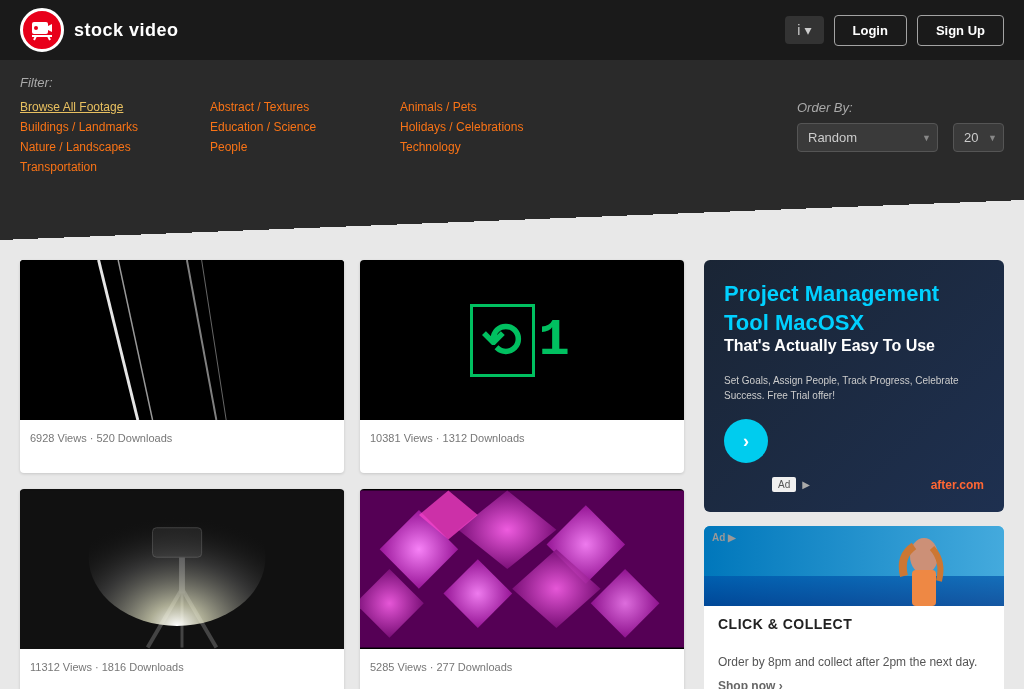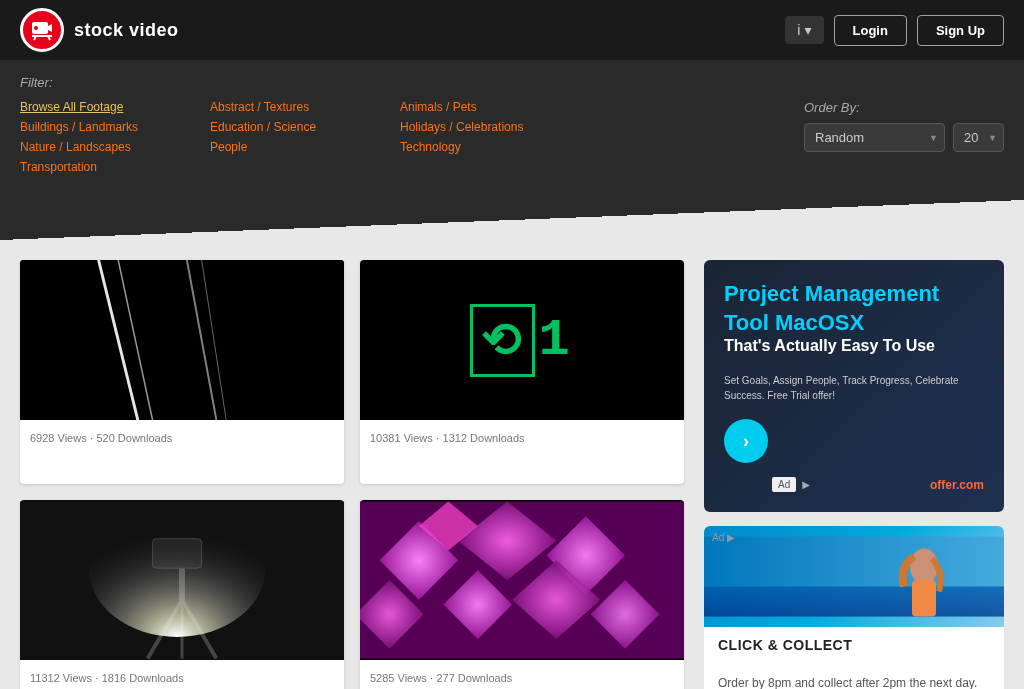--- a/index.html
+++ b/index.html
@@ -99,21 +99,21 @@
       flex-direction: column;
     }
     .order-label {
       color: #aaa;
       font-size: 13px;
       font-style: italic;
       margin-bottom: 8px;
     }
     .order-controls {
       display: flex;
-      gap: 8px;
+      gap: 15px;
       align-items: center;
     }
     .order-select {
       background: #3a3a3a;
       border: 1px solid #555;
       color: #ccc;
       padding: 6px 10px;
       border-radius: 4px;
       font-size: 13px;
       cursor: pointer;
@@ -289,24 +289,25 @@
     .ad-brand { color: #ff6633; font-size: 12px; font-weight: bold; }
 
     .ad-block-2 {
       background: #fff;
       padding: 0;
       min-height: 120px;
       display: flex;
       flex-direction: column;
     }
     .ad2-image {
-      height: 101px;
+      height: 80px;
       background: linear-gradient(135deg, #0088cc, #00aadd, #88ccee);
       position: relative;
       overflow: hidden;
+      font-weight: bold;
     }
     .ad2-content {
       padding: 10px 14px;
       flex: 1;
     }
     .ad2-title {
       color: #222;
       font-size: 14px;
       font-weight: bold;
       letter-spacing: 0.5px;
@@ -529,21 +530,21 @@
       <div class="ad-subtitle">That's Actually Easy To Use</div>
       <div class="ad-body">Set Goals, Assign People, Track Progress, Celebrate Success. Free Trial offer!</div>
       <div class="ad-cta">
         <span class="ad-cta-arrow">›</span>
       </div>
       <div class="ad-footer">
         <div style="display:flex;align-items:center;gap:6px;margin-left:48px;">
           <span class="ad-badge">Ad</span>
           <span style="color:#aaa;font-size:10px;">▶</span>
         </div>
-        <span class="ad-brand">offer.com</span>
+        <span class="ad-brand">after.com</span>
       </div>
     </div>
 
     <div class="ad-block ad-block-2" style="position:relative;">
       <span class="ad2-close">✕</span>
       <div class="ad2-image">
         <span class="ad2-ad-label">Ad ▶</span>
         
         <svg width="100%" height="100%" viewBox="0 0 300 80">
           <defs>

